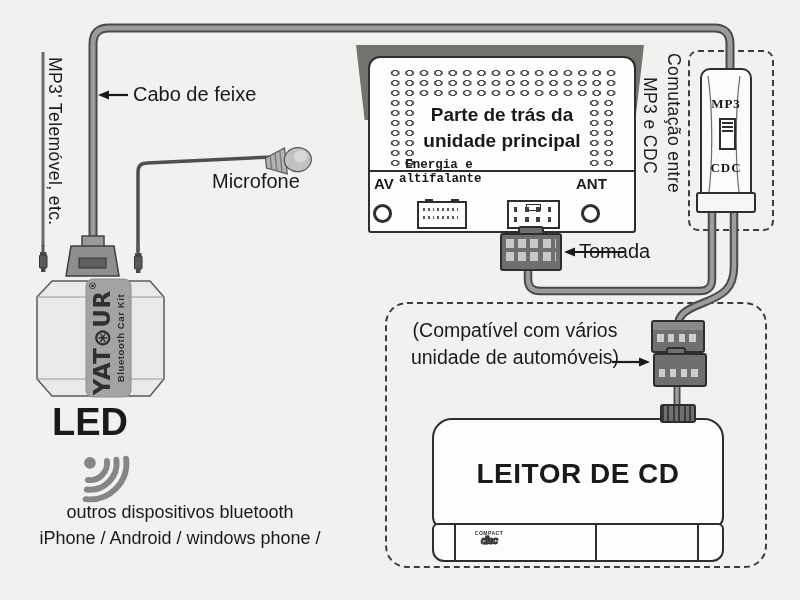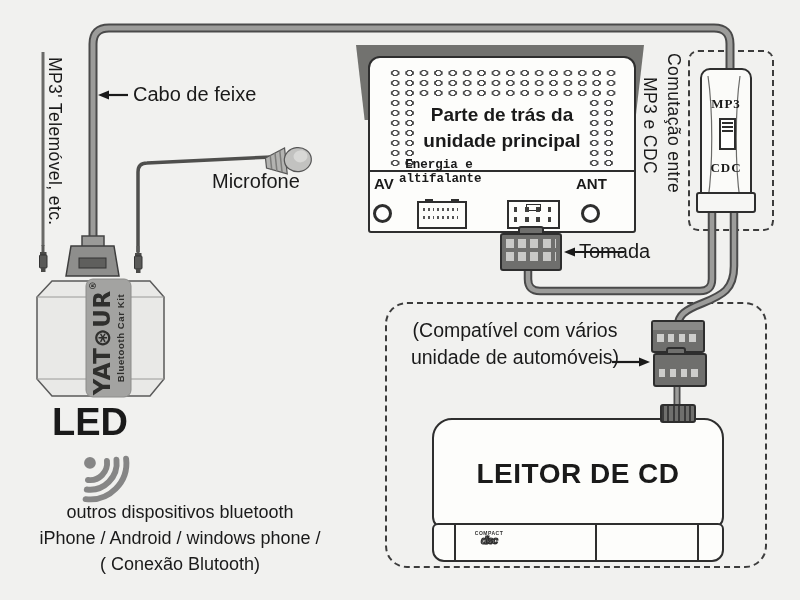--- a/index.html
+++ b/index.html
@@ -263,18 +263,17 @@
   <div class="lbl f19 lbl-mic">Microfone</div>
   <div class="lbl f19 lbl-tomada">Tomada</div>
   <div class="lbl lbl-orig">
     <span style="display:block">(Compatível com vários</span>
     <span style="display:block">unidade de automóveis)</span>
   </div>
   <div class="lbl lbl-led">LED</div>
   <div class="lbl lbl-bt">
     <span style="display:block">outros dispositivos bluetooth</span>
     <span style="display:block">iPhone / Android / windows phone /</span>
-    <span style="display:block">( Conexão Blutooth)</span>
   </div>
   <div class="lbl vtext lbl-com1">Comutação entre</div>
   <div class="lbl vtext lbl-com2">MP3 e CDC</div>
 
 </div>
 
 </body></html>

